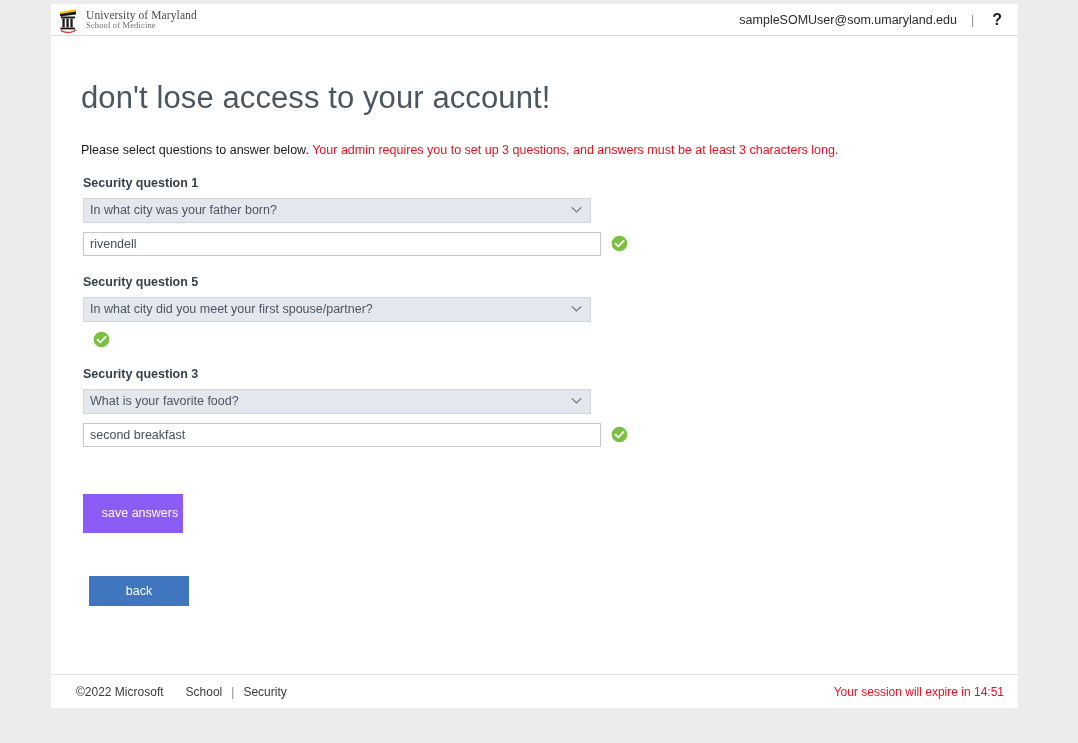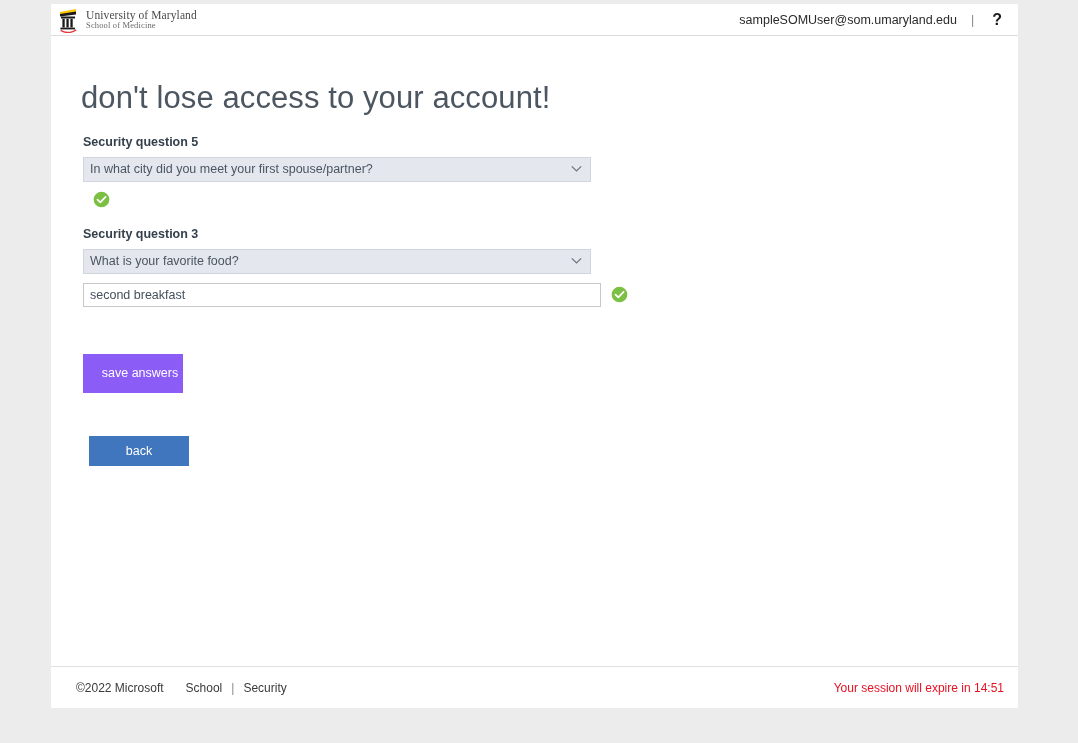--- a/index.html
+++ b/index.html
@@ -213,21 +213,21 @@
     border: none;
     color: #ffffff;
     font-family: "Liberation Sans", sans-serif;
     font-size: 12.5px;
     text-align: center;
     cursor: pointer;
   }
 
   
   .footer {
-    height: 42px;
+    height: 34px;
     min-height: 33px;
     border-top: 1px solid #e0e0e0;
     display: flex;
     align-items: center;
     padding: 0 14px 0 25px;
     background: #ffffff;
   }
   .footer-left {
     display: flex;
     align-items: center;
@@ -278,21 +278,42 @@
       <span class="user-email">sampleSOMUser@som.umaryland.edu</span>
       <span class="hdr-sep">|</span>
       <span class="help-icon">?</span>
     </div>
   </div>
 
   <div class="content">
 
     <h1 class="title">don't lose access to your account!</h1>
 
-
+    <p class="intro">
+      <span>Please select questions to answer below. </span><span class="warn">Your admin requires you to set up 3 questions, and answers must be at least 3 characters long.</span>
+    </p>
+
+    <div class="qblock first">
+      <div class="qlabel">Security question 1</div>
+      <div class="select-wrap">
+        <select class="q-select">
+          <option>In what city was your father born?</option>
+        </select>
+        <svg class="caret" width="11" height="7" viewBox="0 0 11 7">
+          <path d="M0.8 0.9 L5.5 5.4 L10.2 0.9" fill="none" stroke="#6d7680" stroke-width="1.3"></path>
+        </svg>
+      </div>
+      <div class="answer-row">
+        <input class="answer-input" type="text" value="rivendell" style="">
+        <svg class="check-icon" viewBox="0 0 20 20">
+          <circle cx="10" cy="10" r="9.2" fill="#7cc043"></circle>
+          <path d="M5.3 10.1 L8.6 13.4 L14.8 6.9" fill="none" stroke="#ffffff" stroke-width="2.1" stroke-linecap="round" stroke-linejoin="round"></path>
+        </svg>
+      </div>
+    </div>
 
     <div class="qblock">
       <div class="qlabel">Security question 5</div>
       <div class="select-wrap">
         <select class="q-select">
           <option>In what city did you meet your first spouse/partner?</option>
         </select>
         <svg class="caret" width="11" height="7" viewBox="0 0 11 7">
           <path d="M0.8 0.9 L5.5 5.4 L10.2 0.9" fill="none" stroke="#6d7680" stroke-width="1.3"></path>
         </svg>

